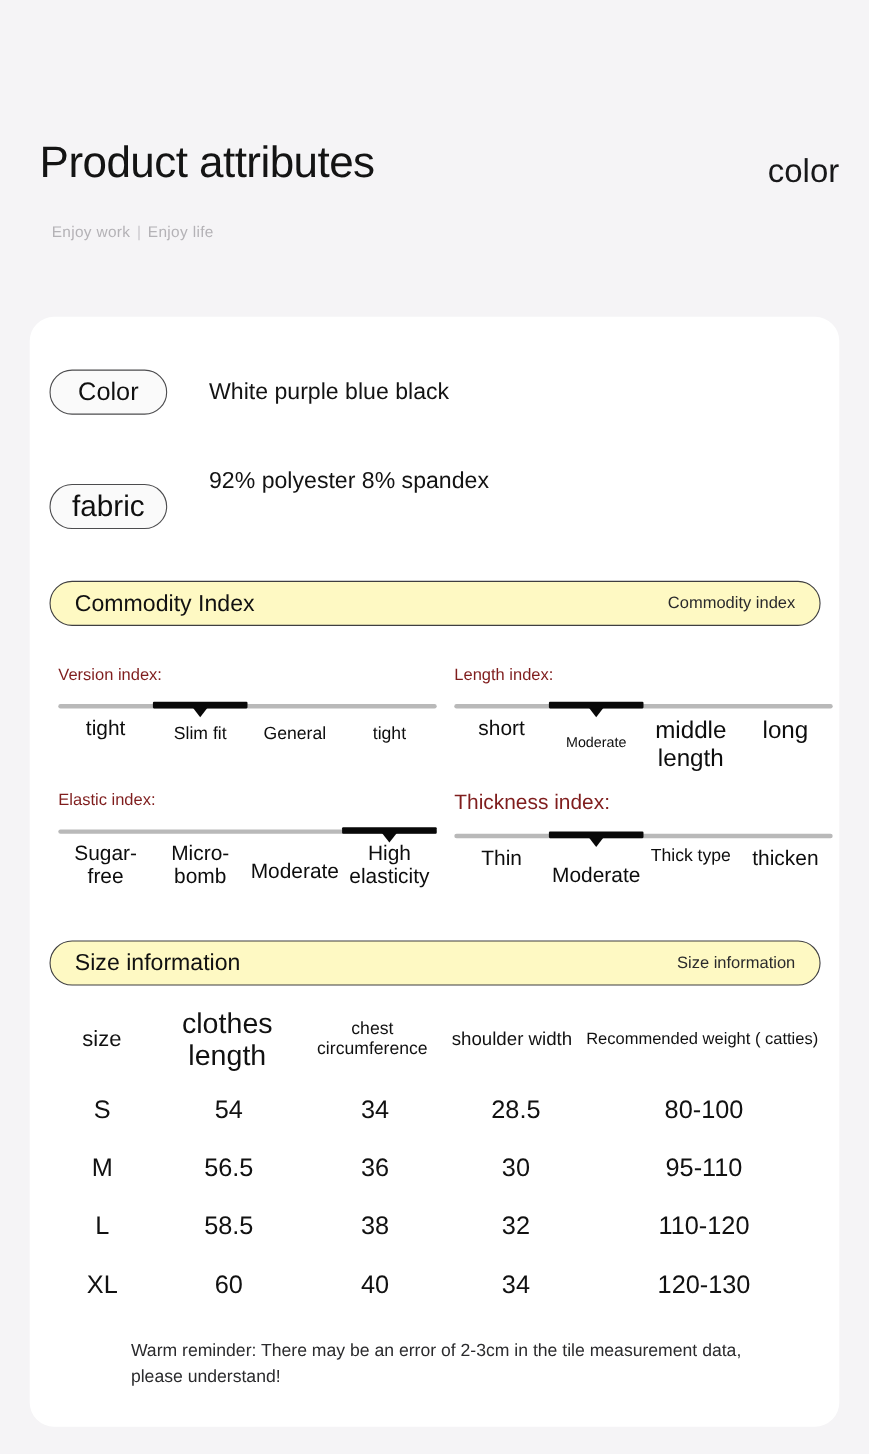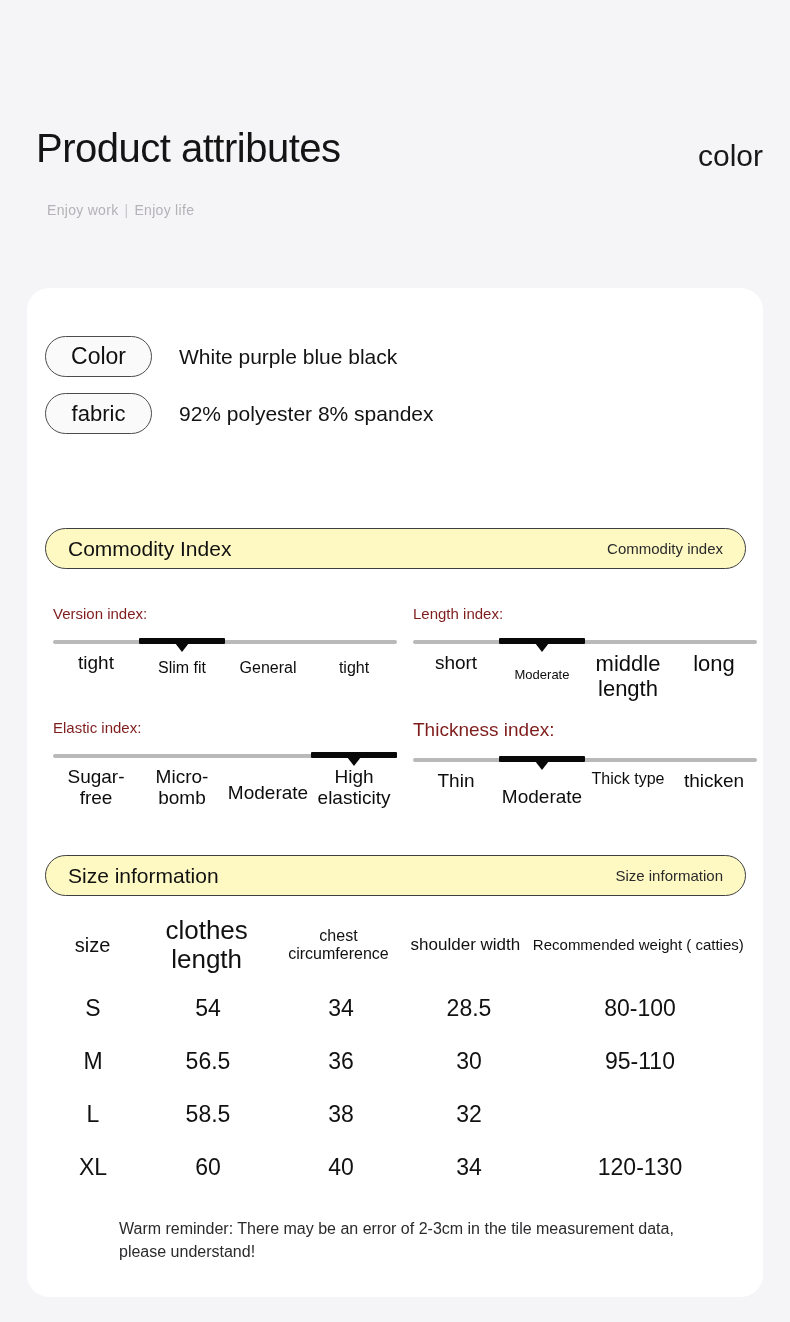--- a/index.html
+++ b/index.html
@@ -88,24 +88,24 @@
     border: 1.4px solid #4c4c4e;
     border-radius: 21px;
     background: #fafafa;
     display: flex;
     align-items: center;
     justify-content: center;
     font-size: 23px;
     color: #101010;
     line-height: 1;
   }
-  .pill.pill-fabric { font-size: 22px; }
+  .pill.pill-fabric { font-size: 27px; margin-top: 47px; }
 
   .attr-value {
-    margin-left: 27px;
+    margin-left: 38px;
     font-size: 21px;
     color: #131313;
     line-height: 1;
     white-space: nowrap;
   }
 
   
   .section-bar {
     position: absolute;
     left: 18px;
@@ -395,20 +395,21 @@
       <div class="cell col-2">36</div>
       <div class="cell col-3">30</div>
       <div class="cell col-4">95-110</div>
     </div>
 
     <div class="size-row data-row">
       <div class="cell col-0">L</div>
       <div class="cell col-1">58.5</div>
       <div class="cell col-2">38</div>
       <div class="cell col-3">32</div>
+      <div class="cell col-4">110-120</div>
     </div>
 
     <div class="size-row data-row">
       <div class="cell col-0">XL</div>
       <div class="cell col-1">60</div>
       <div class="cell col-2">40</div>
       <div class="cell col-3">34</div>
       <div class="cell col-4">120-130</div>
     </div>
   </div>

